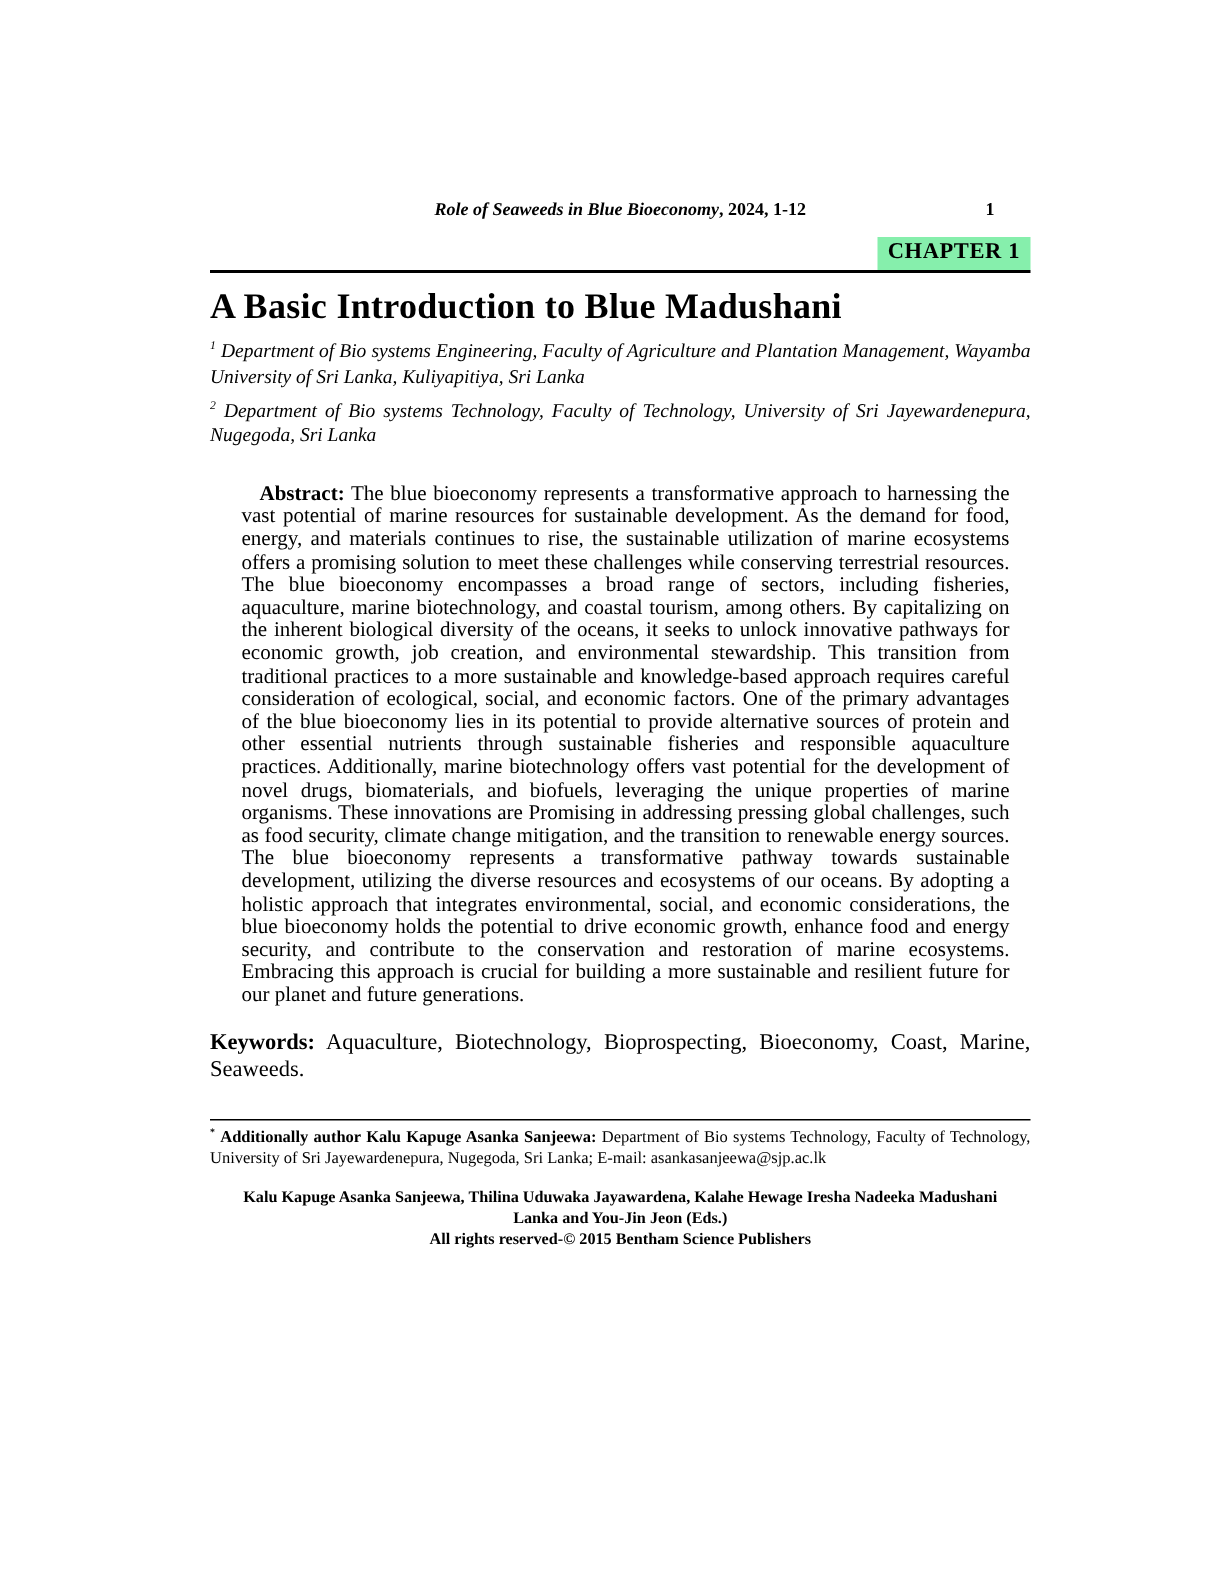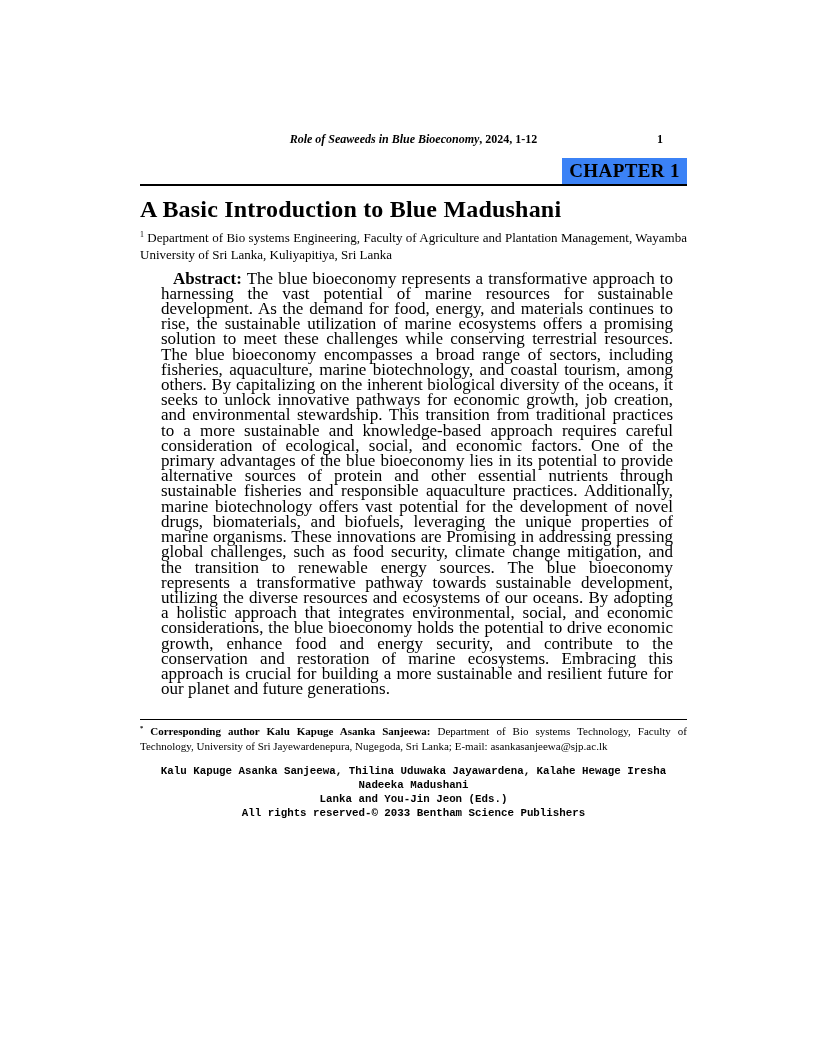--- a/index.html
+++ b/index.html
@@ -38,23 +38,23 @@
     font-style: normal;
   }
   
   .chapter-row {
     margin-top: 11px;
     border-bottom: 2px solid #000000;
     text-align: right;
   }
   .chapter-badge {
     display: inline-block;
-    background: #3b82f6;
+    background: #86efac;
     font-weight: bold;
-    font-size: 19px;
+    font-size: 15px;
     line-height: 1;
     letter-spacing: 0.4px;
     padding: 3px 7px 4px 7px;
     margin-bottom: 0;
     vertical-align: bottom;
   }
   
   .chapter-title {
     margin: 10px 0 0 0;
     font-size: 24px;
@@ -68,28 +68,29 @@
     font-size: 15.5px;
     line-height: 1.14;
     text-align: justify;
   }
   .authors .b { font-weight: bold; }
   sup { font-size: 60%; line-height: 0; vertical-align: super; }
   
   .affil {
     margin: 8px 0 0 0;
     font-size: 13px;
+    font-style: italic;
     line-height: 1.28;
     text-align: justify;
   }
   .affil + .affil { margin-top: 6px; }
   
   .abstract {
-    margin: 7px 14px 0 21px;
-    font-size: 17px;
+    margin: 23px 14px 0 21px;
+    font-size: 14px;
     line-height: 15.2px;
     text-align: justify;
     text-indent: 12px;
   }
   .abstract .b { font-weight: bold; }
   
   .keywords {
     margin: 14px 0 0 0;
     font-size: 15px;
     line-height: 1.25;
@@ -107,45 +108,47 @@
   }
   .footnote .b { font-weight: bold; }
   
   .imprint {
     margin-top: 9px;
     font-size: 10.8px;
     line-height: 1.3;
     font-weight: bold;
     text-align: center;
   }
-  .imprint p { margin: 0; font-family: Liberation Mono, monospace; }
+  .imprint p { margin: 0; }
 </style>
 </head>
 <body>
 
 <div class="page">
   <div class="content">
 
     <p class="running"><span class="book-title">Role of Seaweeds in Blue Bioeconomy</span><span>, 2024, 1-12</span><span class="page-num">1</span></p>
 
     <div class="chapter-row">
       <span class="chapter-badge">CHAPTER 1</span>
     </div>
 
     <h1 class="chapter-title">A Basic Introduction to Blue Madushani</h1>
 
 
     <p class="affil"><sup>1</sup> <span>Department of Bio systems Engineering, Faculty of Agriculture and Plantation Management, Wayamba University of Sri Lanka, Kuliyapitiya, Sri Lanka</span></p>
 
+    <p class="affil"><sup>2</sup> <span>Department of Bio systems Technology, Faculty of Technology, University of Sri Jayewardenepura, Nugegoda, Sri Lanka</span></p>
 
     <p class="abstract"><span class="b">Abstract:</span> <span>The blue bioeconomy represents a transformative approach to harnessing the vast potential of marine resources for sustainable development. As the demand for food, energy, and materials continues to rise, the sustainable utilization of marine ecosystems offers a promising solution to meet these challenges while conserving terrestrial resources. The blue bioeconomy encompasses a broad range of sectors, including fisheries, aquaculture, marine biotechnology, and coastal tourism, among others. By capitalizing on the inherent biological diversity of the oceans, it seeks to unlock innovative pathways for economic growth, job creation, and environmental stewardship. This transition from traditional practices to a more sustainable and knowledge-based approach requires careful consideration of ecological, social, and economic factors. One of the primary advantages of the blue bioeconomy lies in its potential to provide alternative sources of protein and other essential nutrients through sustainable fisheries and responsible aquaculture practices. Additionally, marine biotechnology offers vast potential for the development of novel drugs, biomaterials, and biofuels, leveraging the unique properties of marine organisms. These innovations are Promising in addressing pressing global challenges, such as food security, climate change mitigation, and the transition to renewable energy sources. The blue bioeconomy represents a transformative pathway towards sustainable development, utilizing the diverse resources and ecosystems of our oceans. By adopting a holistic approach that integrates environmental, social, and economic considerations, the blue bioeconomy holds the potential to drive economic growth, enhance food and energy security, and contribute to the conservation and restoration of marine ecosystems. Embracing this approach is crucial for building a more sustainable and resilient future for our planet and future generations.</span></p>
 
+    <p class="keywords"><span class="b">Keywords:</span> <span>Aquaculture, Biotechnology, Bioprospecting, Bioeconomy, Coast, Marine, Seaweeds.</span></p>
 
-    <p class="footnote"><sup class="b">*</sup> <span class="b">Corresponding author Kalu Kapuge Asanka Sanjeewa:</span> <span>Department of Bio systems Technology, Faculty of Technology, University of Sri Jayewardenepura, Nugegoda, Sri Lanka; E-mail: asankasanjeewa@sjp.ac.lk</span></p>
+    <p class="footnote"><sup class="b">*</sup> <span class="b">Additionally author Kalu Kapuge Asanka Sanjeewa:</span> <span>Department of Bio systems Technology, Faculty of Technology, University of Sri Jayewardenepura, Nugegoda, Sri Lanka; E-mail: asankasanjeewa@sjp.ac.lk</span></p>
 
     <div class="imprint">
       <p>Kalu Kapuge Asanka Sanjeewa, Thilina Uduwaka Jayawardena, Kalahe Hewage Iresha Nadeeka Madushani</p>
       <p>Lanka and You-Jin Jeon (Eds.)</p>
-      <p>All rights reserved-© 2033 Bentham Science Publishers</p>
+      <p>All rights reserved-© 2015 Bentham Science Publishers</p>
     </div>
 
   </div>
 </div>
 
 </body></html>

